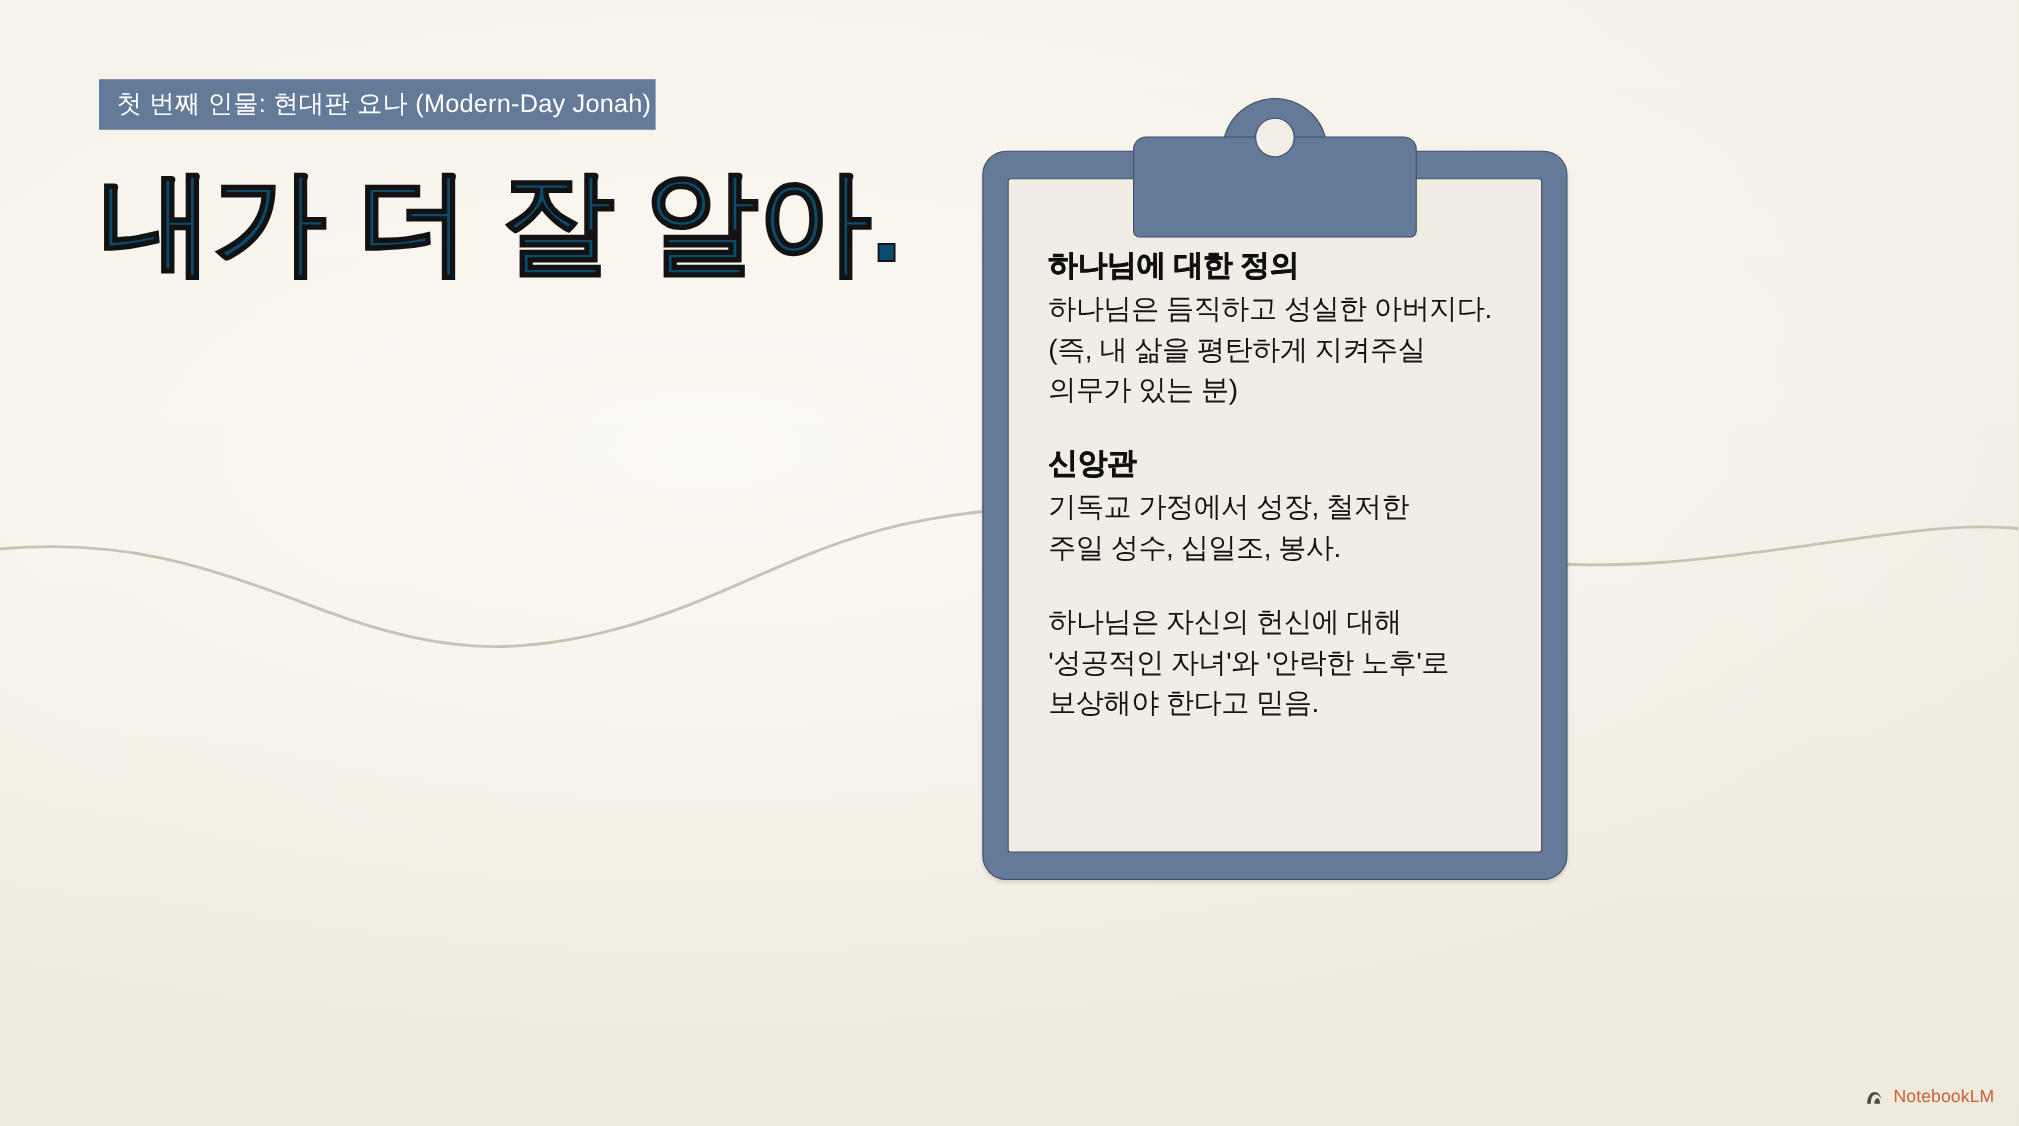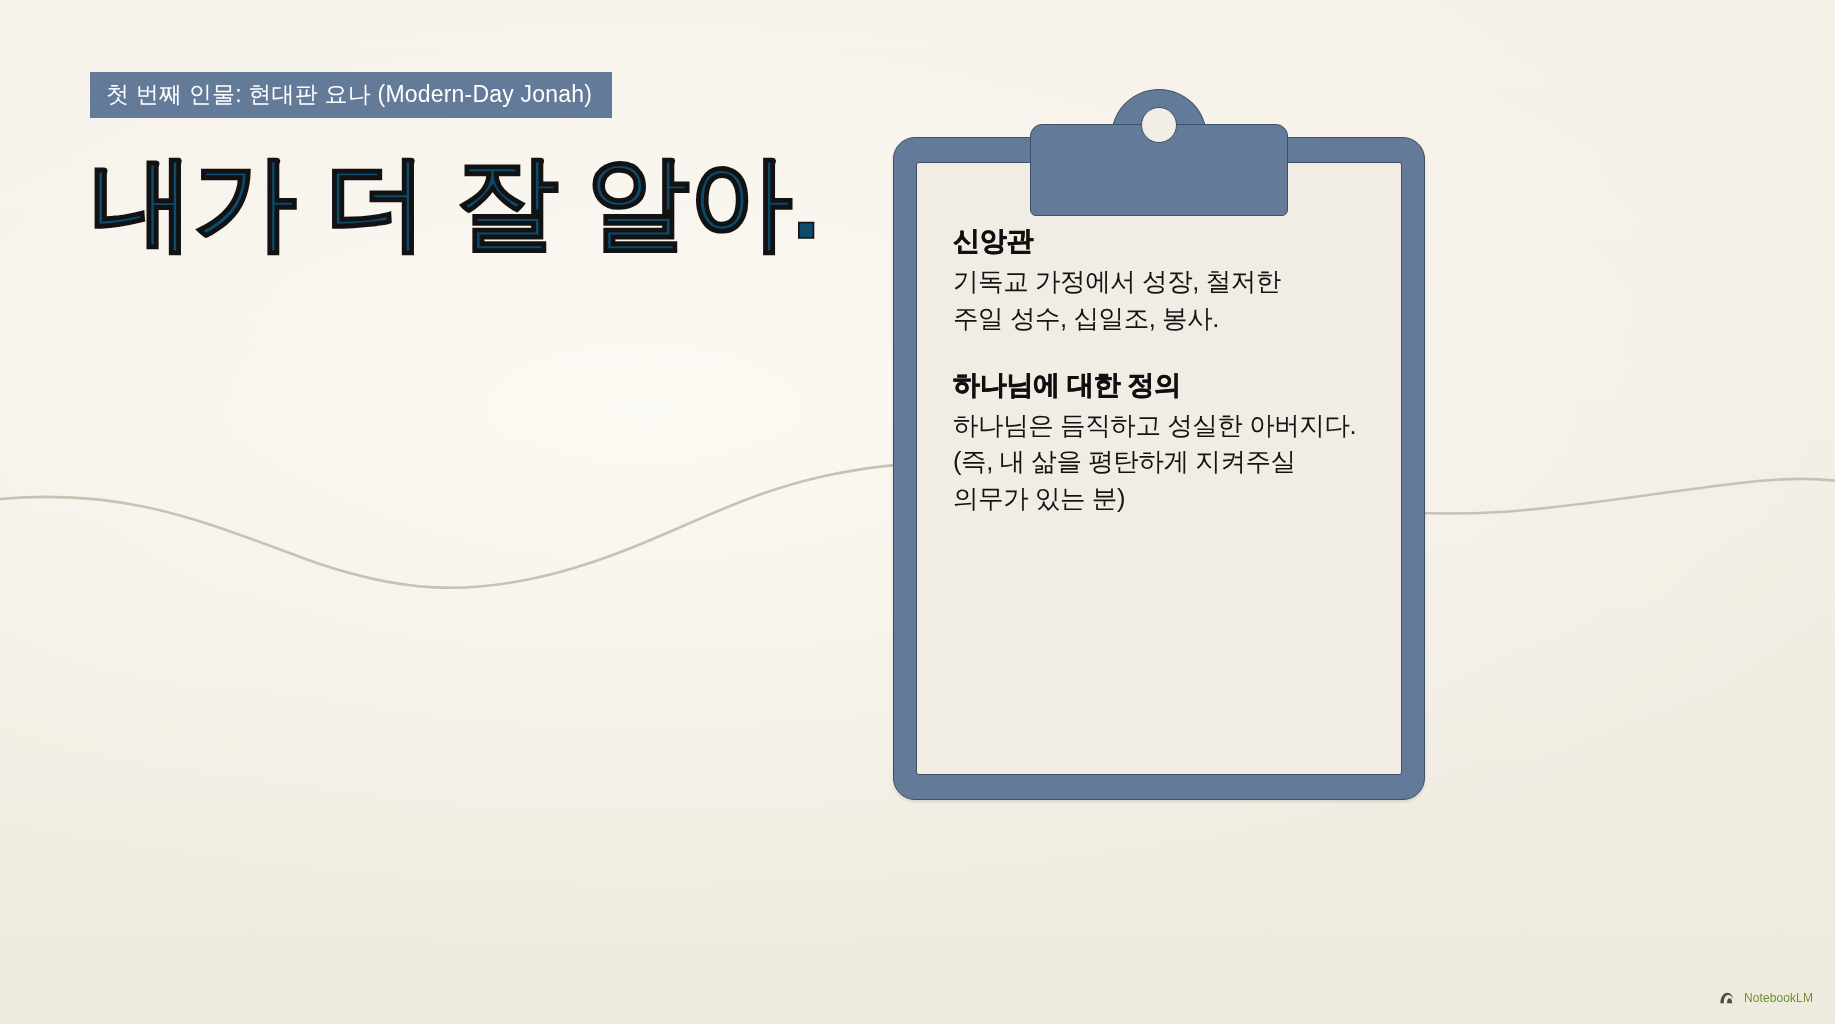--- a/index.html
+++ b/index.html
@@ -47,21 +47,21 @@
     width: 780px;
   }
 
   #eyebrow-badge {
     display: inline-block;
     background: #647a99;
     color: #ffffff;
     font-size: 23px;
     font-weight: 400;
     letter-spacing: 0.2px;
-    padding: 9px 20px 11px 16px;
+    padding: 9px 4px 11px 16px;
     line-height: 1.15;
     white-space: nowrap;
   }
 
   #headline {
     margin-top: 26px;
     font-size: 104px;
     font-weight: 900;
     color: #0c4a6e;
     letter-spacing: -1px;
@@ -179,23 +179,23 @@
     position: absolute;
     right: 22px;
     bottom: 16px;
     display: flex;
     align-items: center;
     gap: 7px;
     opacity: 0.82;
   }
 
   #watermark-label {
-    font-size: 12px;
+    font-size: 16px;
     font-weight: 400;
-    color: #4d7c0f;
+    color: #c2410c;
     letter-spacing: 0.1px;
   }
 
   #notebooklm-icon { display: block; }
 </style>
 </head>
 <body>
 
 <div id="slide">
 
@@ -219,33 +219,36 @@
     <div id="clipboard-clip"></div>
     <div id="clipboard-clip-hole"></div>
 
     <div id="clipboard-board">
       <div id="clipboard-page"></div>
     </div>
 
     <div id="clip-content">
 
       <div class="clip-block">
-        <div class="clip-heading">신앙관</div>
-        <div class="clip-body">기독교 가정에서 성장, 철저한
-주일 성수, 십일조, 봉사.</div>
-      </div>
-
-      <div class="clip-block">
         <div class="clip-heading">하나님에 대한 정의</div>
         <div class="clip-body">하나님은 듬직하고 성실한 아버지다.
 (즉, 내 삶을 평탄하게 지켜주실
 의무가 있는 분)</div>
       </div>
 
       <div class="clip-block">
+        <div class="clip-heading">신앙관</div>
+        <div class="clip-body">기독교 가정에서 성장, 철저한
+주일 성수, 십일조, 봉사.</div>
+      </div>
+
+      <div class="clip-block">
+        <div class="clip-body">하나님은 자신의 헌신에 대해
+'성공적인 자녀'와 '안락한 노후'로
+보상해야 한다고 믿음.</div>
       </div>
 
     </div>
   </div>
 
   <div id="watermark">
     <svg id="notebooklm-icon" width="20" height="20" viewBox="0 0 20 20">
       <path d="M3.4 15.3 C3.4 9.0 6.5 4.7 10.2 4.7 C13.4 4.7 15.6 7.6 16.3 11.2
                C15.0 8.5 13.1 7.0 11.2 7.0 C8.6 7.0 6.8 9.8 6.8 15.3 Z" fill="#2c2a26"></path>
       <path d="M10.0 15.3 C10.0 12.2 11.1 10.3 12.6 10.3 C14.0 10.3 15.0 11.9 15.2 15.3 Z" fill="#2c2a26"></path>

